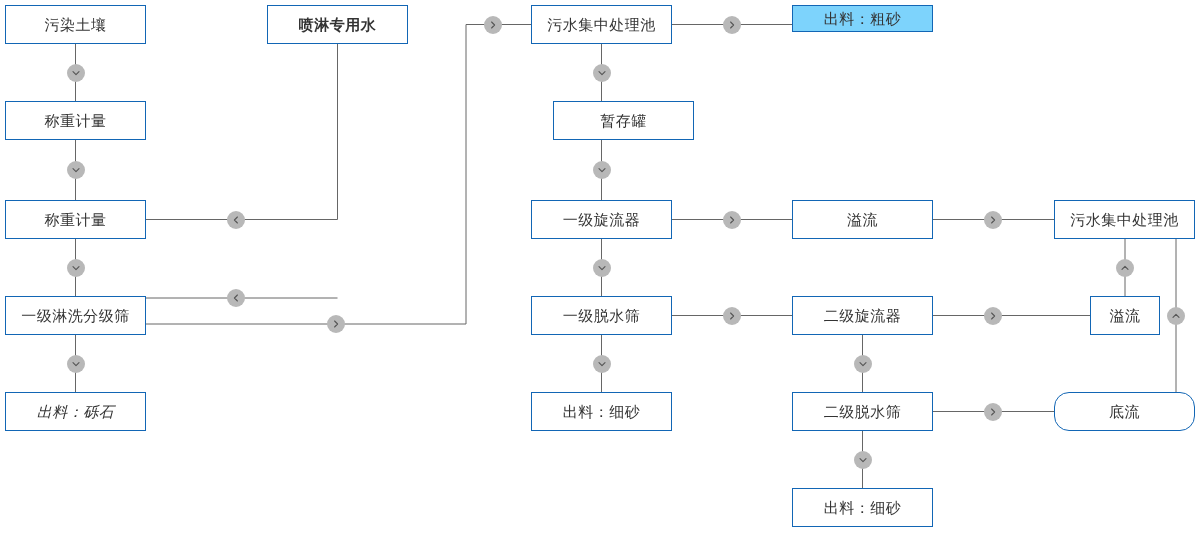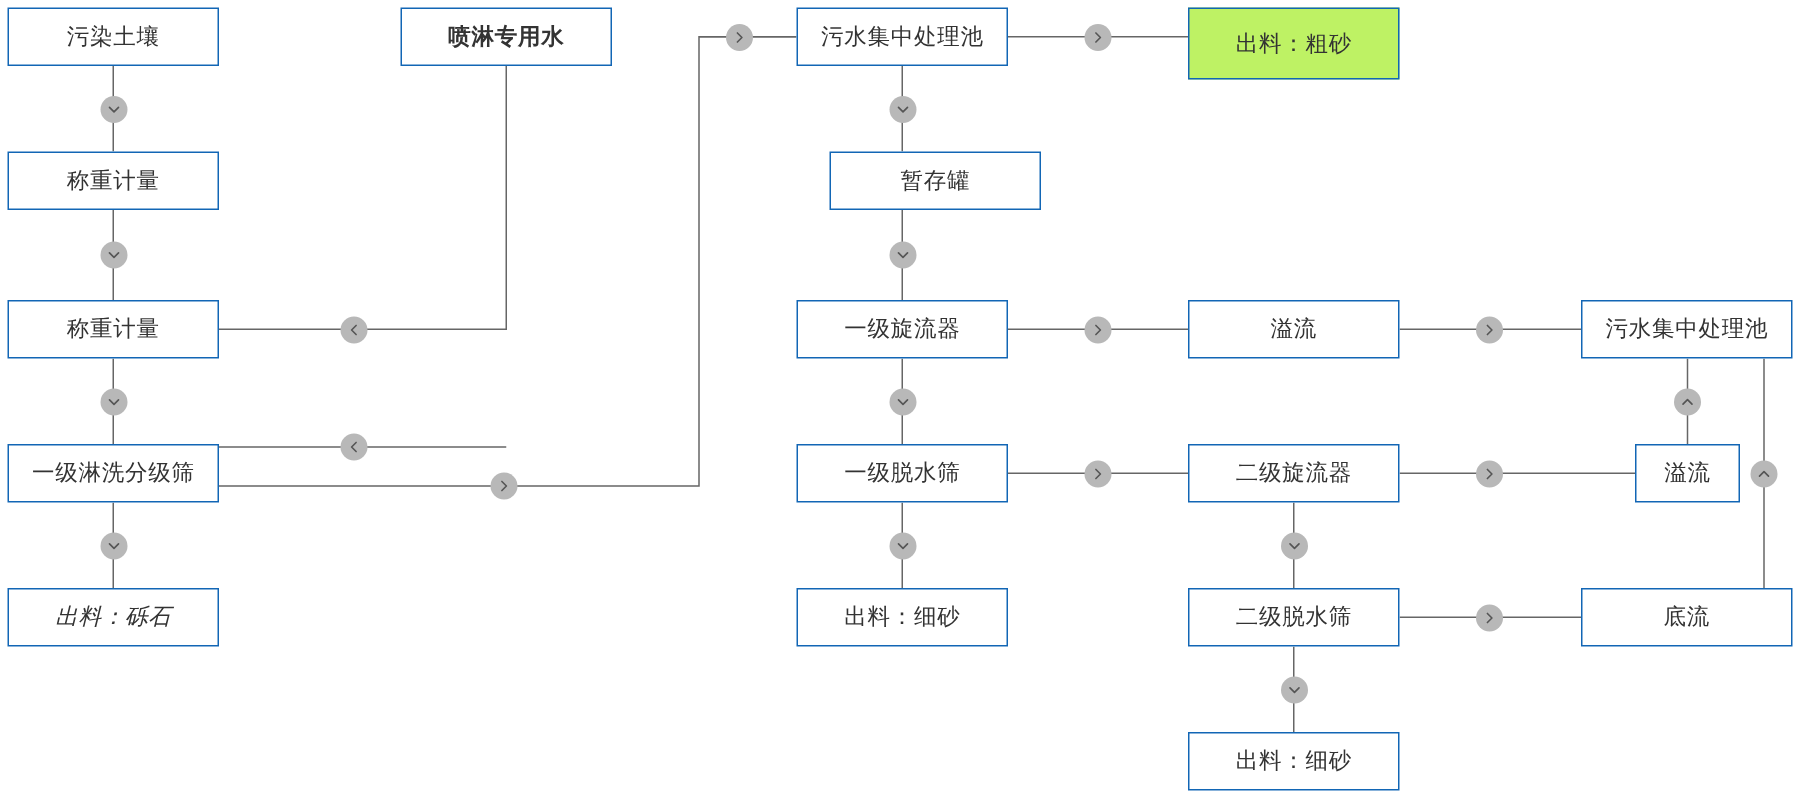--- a/index.html
+++ b/index.html
@@ -89,21 +89,21 @@
   <div id="node-layer">
       <div class="node" style="left: 5px; top: 5px; width: 141px; height: 39px; border-color: rgb(18, 102, 181); background: rgb(255, 255, 255); color: rgb(51, 51, 51);">
         <span class="node-label">污染土壤</span>
       </div>
       <div class="node" style="left: 267px; top: 5px; width: 141px; height: 39px; border-color: rgb(18, 102, 181); background: rgb(255, 255, 255); color: rgb(51, 51, 51); font-weight: bold;">
         <span class="node-label">喷淋专用水</span>
       </div>
       <div class="node" style="left: 531px; top: 5px; width: 141px; height: 39px; border-color: rgb(18, 102, 181); background: rgb(255, 255, 255); color: rgb(51, 51, 51);">
         <span class="node-label">污水集中处理池</span>
       </div>
-      <div class="node" style="left: 792px; top: 5px; width: 141px; height: 48px; border-color: rgb(18, 102, 181); background: #bef264; color: rgb(51, 51, 51);">
+      <div class="node" style="left: 792px; top: 5px; width: 141px; height: 27px; border-color: rgb(18, 102, 181); background: #7dd3fc; color: rgb(51, 51, 51);">
         <span class="node-label">出料：粗砂</span>
       </div>
       <div class="node" style="left: 5px; top: 101px; width: 141px; height: 39px; border-color: rgb(18, 102, 181); background: rgb(255, 255, 255); color: rgb(51, 51, 51);">
         <span class="node-label">称重计量</span>
       </div>
       <div class="node" style="left: 553px; top: 101px; width: 141px; height: 39px; border-color: rgb(18, 102, 181); background: rgb(255, 255, 255); color: rgb(51, 51, 51);">
         <span class="node-label">暂存罐</span>
       </div>
       <div class="node" style="left: 5px; top: 200px; width: 141px; height: 39px; border-color: rgb(18, 102, 181); background: rgb(255, 255, 255); color: rgb(51, 51, 51);">
         <span class="node-label">称重计量</span>
@@ -131,21 +131,21 @@
       </div>
       <div class="node" style="left: 5px; top: 392px; width: 141px; height: 39px; border-color: rgb(18, 102, 181); background: rgb(255, 255, 255); color: rgb(51, 51, 51); font-style: italic;">
         <span class="node-label">出料：砾石</span>
       </div>
       <div class="node" style="left: 531px; top: 392px; width: 141px; height: 39px; border-color: rgb(18, 102, 181); background: rgb(255, 255, 255); color: rgb(51, 51, 51);">
         <span class="node-label">出料：细砂</span>
       </div>
       <div class="node" style="left: 792px; top: 392px; width: 141px; height: 39px; border-color: rgb(18, 102, 181); background: rgb(255, 255, 255); color: rgb(51, 51, 51);">
         <span class="node-label">二级脱水筛</span>
       </div>
-      <div class="node" style="left: 1054px; top: 392px; width: 141px; height: 39px; border-color: rgb(18, 102, 181); background: rgb(255, 255, 255); color: rgb(51, 51, 51);">
+      <div class="node" style="left: 1054px; top: 392px; width: 141px; height: 39px; border-color: rgb(18, 102, 181); background: rgb(255, 255, 255); color: rgb(51, 51, 51); border-radius: 15px;">
         <span class="node-label">底流</span>
       </div>
       <div class="node" style="left: 792px; top: 488px; width: 141px; height: 39px; border-color: rgb(18, 102, 181); background: rgb(255, 255, 255); color: rgb(51, 51, 51);">
         <span class="node-label">出料：细砂</span>
       </div>
     </div>
   <div id="marker-layer">
       <div class="marker" style="left: 66.5px; top: 63.5px; background: rgb(184, 184, 184);">
         <svg width="12" height="12" viewBox="0 0 12 12">
           <path d="M3 4.6 L6 7.6 L9 4.6" fill="none" stroke="#555555" stroke-width="1.1" stroke-linecap="round" stroke-linejoin="round" transform="rotate(0 6 6)"></path>

